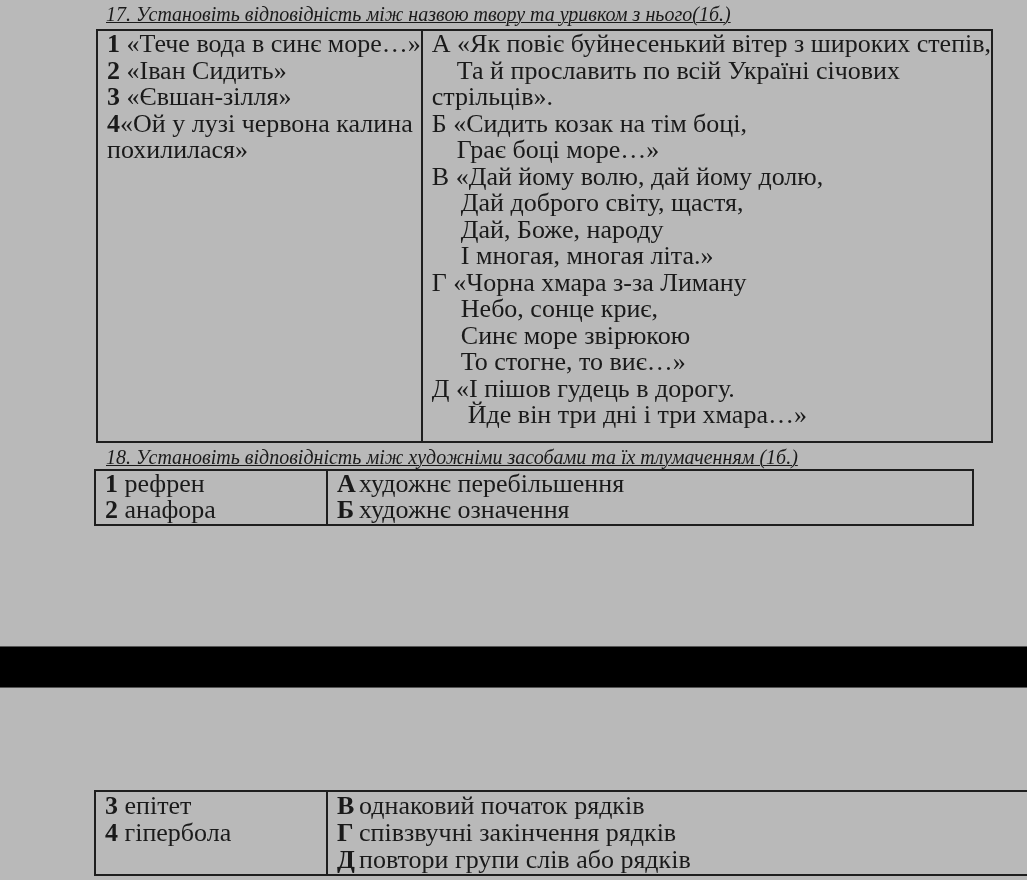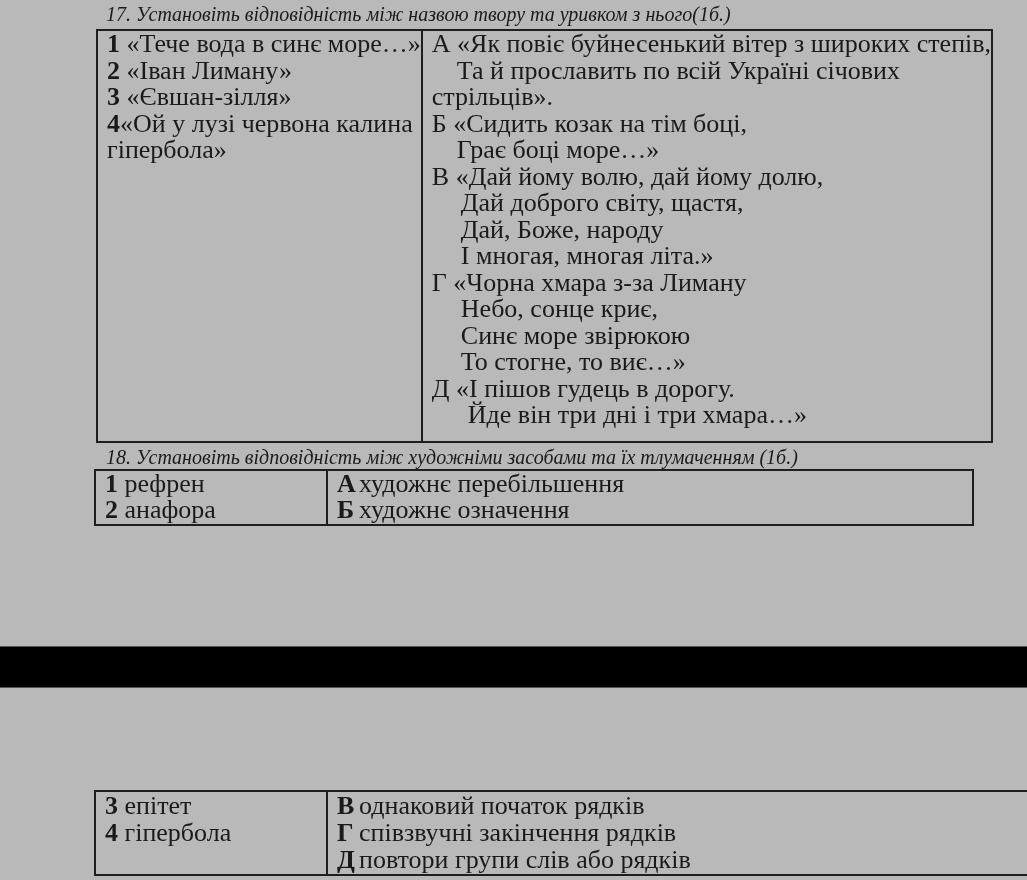--- a/index.html
+++ b/index.html
@@ -7,20 +7,21 @@
     width: 1027px; height: 880px; overflow: hidden;
     background: #b9b9b9;
     font-family: "Liberation Serif", "DejaVu Serif", serif;
     color: #1a1a1a;
     position: relative;
   }
   .heading {
     position: absolute;
     font-style: italic;
     font-size: 20px;
+    text-decoration: underline;
     text-decoration-thickness: 1px;
     white-space: nowrap;
     line-height: 22px;
   }
   .q17-heading { left: 106px; top: 3px; }
   .q18-heading { left: 106px; top: 446px; }
   table {
     position: absolute;
     border-collapse: collapse;
     font-size: 26px;
@@ -50,24 +51,24 @@
 </head>
 <body>
 
 <div class="heading q17-heading">17.  Установіть відповідність між назвою твору та уривком з нього(1б.)</div>
 
 <table class="t17">
   <tbody>
       <tr>
     <td class="left">
       <span class="line"><b>1</b><span> «Тече вода в синє море…»</span></span>
-      <span class="line"><b>2</b><span> «Іван Лиману»</span></span>
+      <span class="line"><b>2</b><span> «Іван Сидить»</span></span>
       <span class="line"><b>3</b><span> «Євшан-зілля»</span></span>
       <span class="line"><b>4</b><span>«Ой у лузі червона калина</span></span>
-      <span class="line"><span>гіпербола»</span></span>
+      <span class="line"><span>похилилася»</span></span>
     </td>
     <td class="right">
       <span class="line">А «Як повіє буйнесенький вітер з широких степів,</span>
       <span class="line ind1">Та й прославить по всій Україні січових</span>
       <span class="line">стрільців».</span>
       <span class="line">Б «Сидить козак на тім боці,</span>
       <span class="line ind1">Грає боці море…»</span>
       <span class="line">В «Дай йому волю, дай йому долю,</span>
       <span class="line ind2">Дай доброго світу, щастя,</span>
       <span class="line ind2">Дай, Боже, народу</span>

